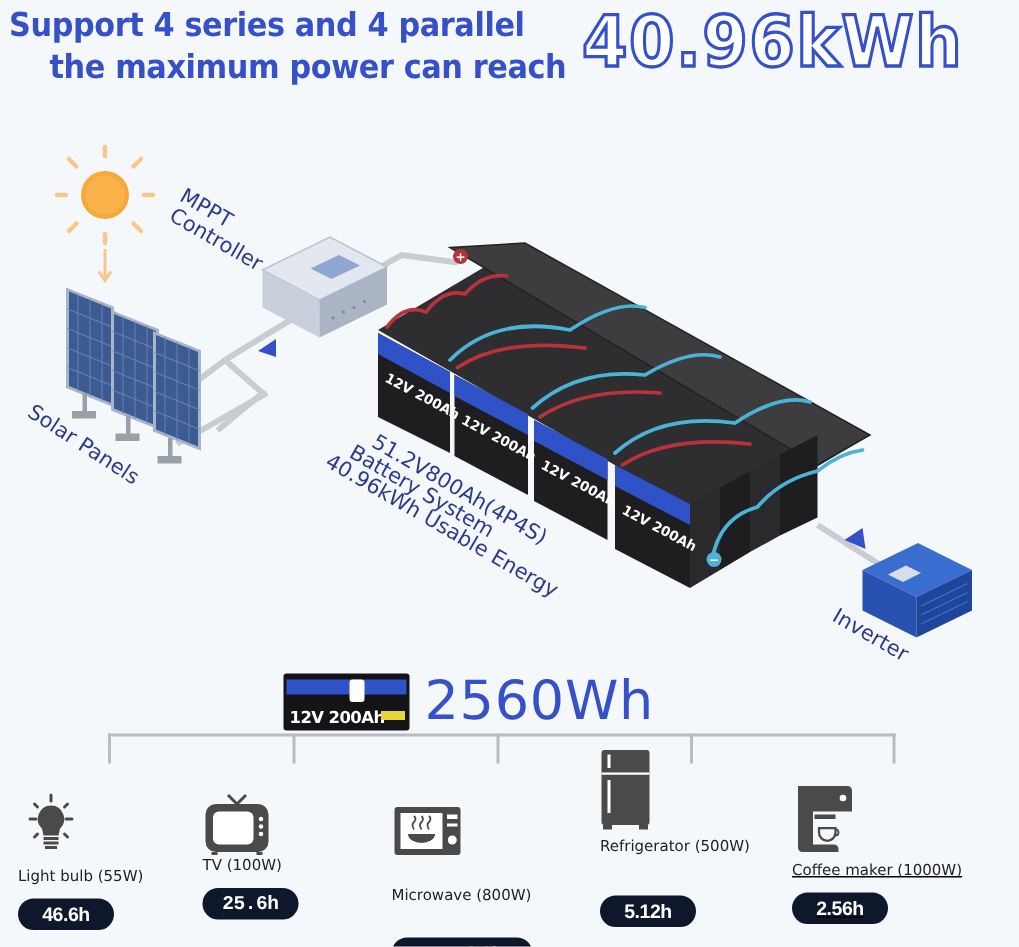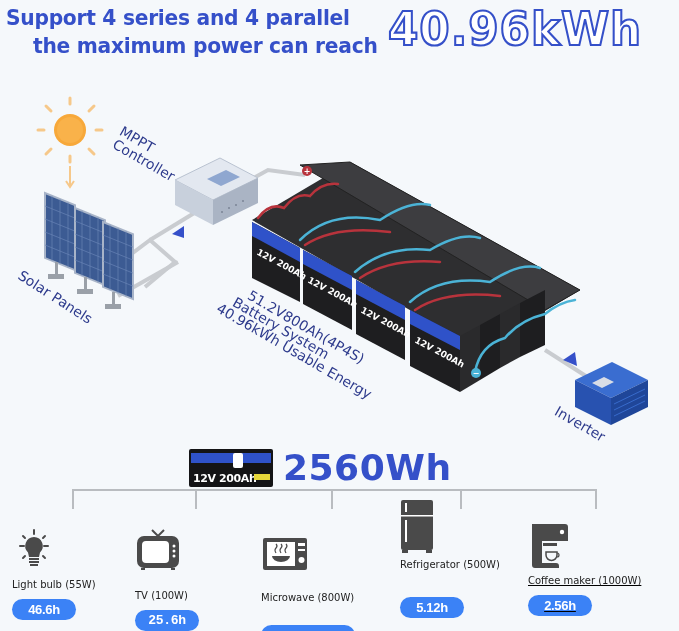--- a/index.html
+++ b/index.html
@@ -1,23 +1,23 @@
 <!DOCTYPE html>
 <html><head>
 <meta charset="utf-8">
 <style>
   html,body{margin:0;padding:0;}
   body{width:679px;height:631px;background:#f5f8fb;position:relative;overflow:hidden;font-family:"Liberation Sans",sans-serif;}
   .abs{position:absolute;}
   .headline{color:#3550c9;font-family:"DejaVu Sans",sans-serif;font-weight:bold;font-size:22px;letter-spacing:-0.3px;line-height:26px;white-space:nowrap;transform:scaleX(0.92);transform-origin:left top;}
   .big-kwh{color:#fff;font-family:"DejaVu Sans",sans-serif;font-weight:bold;font-size:47px;letter-spacing:1px;-webkit-text-stroke:2.2px #3550c9;line-height:54px;white-space:nowrap;transform:scaleX(0.93);transform-origin:left top;}
   .rot-label{color:#2d3a8c;font-family:"DejaVu Sans",sans-serif;font-size:14px;white-space:nowrap;transform-origin:left top;}
-  .wh{color:#3550c9;font-family:"DejaVu Sans",sans-serif;font-weight:bold;font-size:36px;letter-spacing:0.5px;white-space:nowrap;}
+  .wh{color:#3550c9;font-family:"DejaVu Sans",sans-serif;font-weight:normal;font-size:36px;letter-spacing:0.5px;white-space:nowrap;}
   .appl-label{color:#222;font-family:"DejaVu Sans",sans-serif;font-size:10px;white-space:nowrap;text-align:center;}
-  .pill{background:#3b82f6;color:#fff;border-radius:14px;width:64px;height:21px;line-height:21px;text-align:center;font-family:"Liberation Sans",sans-serif;font-weight:bold;font-size:13px;letter-spacing:-0.3px;}
+  .pill{background:#0f172a;color:#fff;border-radius:14px;width:64px;height:21px;line-height:21px;text-align:center;font-family:"Liberation Sans",sans-serif;font-weight:bold;font-size:13px;letter-spacing:-0.3px;}
   .col{position:absolute;width:120px;display:flex;flex-direction:column;align-items:flex-start;}
   .col svg{display:block;}
   .tree-line{position:absolute;background:#b9bcc0;}
 </style>
 </head>
 <body>
 
 <div class="abs headline" style="left:6px;top:5px;">Support 4 series and 4 parallel</div>
 <div class="abs headline" style="left:33px;top:33px;">the maximum power can reach</div>
 <div class="abs big-kwh" style="left:388px;top:2px;">40.96kWh</div>
@@ -220,21 +220,21 @@
     <line x1="17" y1="2" x2="23" y2="8" stroke="#4a4a4a" stroke-width="2"></line>
       <line x1="29" y1="2" x2="23" y2="8" stroke="#4a4a4a" stroke-width="2"></line>
     <rect x="2" y="8" width="42" height="32" rx="7" fill="#4a4a4a"></rect>
     <rect x="7" y="13" width="27" height="22" rx="4" fill="#fff"></rect>
     <circle cx="39" cy="18" r="1.5" fill="#fff"></circle>
       <circle cx="39" cy="23" r="1.5" fill="#fff"></circle>
       <circle cx="39" cy="28" r="1.5" fill="#fff"></circle>
     <rect x="6" y="40" width="4" height="2" fill="#4a4a4a"></rect>
       <rect x="36" y="40" width="4" height="2" fill="#4a4a4a"></rect>
   </svg>
-  <div class="appl-label" style="margin-top:18px;">TV (100W)</div>
+  <div class="appl-label" style="margin-top:0;">TV (100W)</div>
   <div class="pill" style="margin-top:9px;font-family:Liberation Mono, monospace;">25.6h</div>
 </div>
 
 <div class="col" style="left:261px;top:528px;gap:13px;">
   <svg width="48" height="44" viewBox="0 0 48 44">
     <rect x="2" y="10" width="44" height="32" rx="2" fill="#4a4a4a"></rect>
     <rect x="6" y="14" width="28" height="24" fill="#fff"></rect>
     <path d="M11,28 h18 a9,6 0 0 1 -18,0z" fill="#4a4a4a"></path>
     <g stroke="#4a4a4a" stroke-width="1.2" fill="none">
         <path d="M15,25 q-2,-3 0,-5 q2,-2 0,-4"></path>

